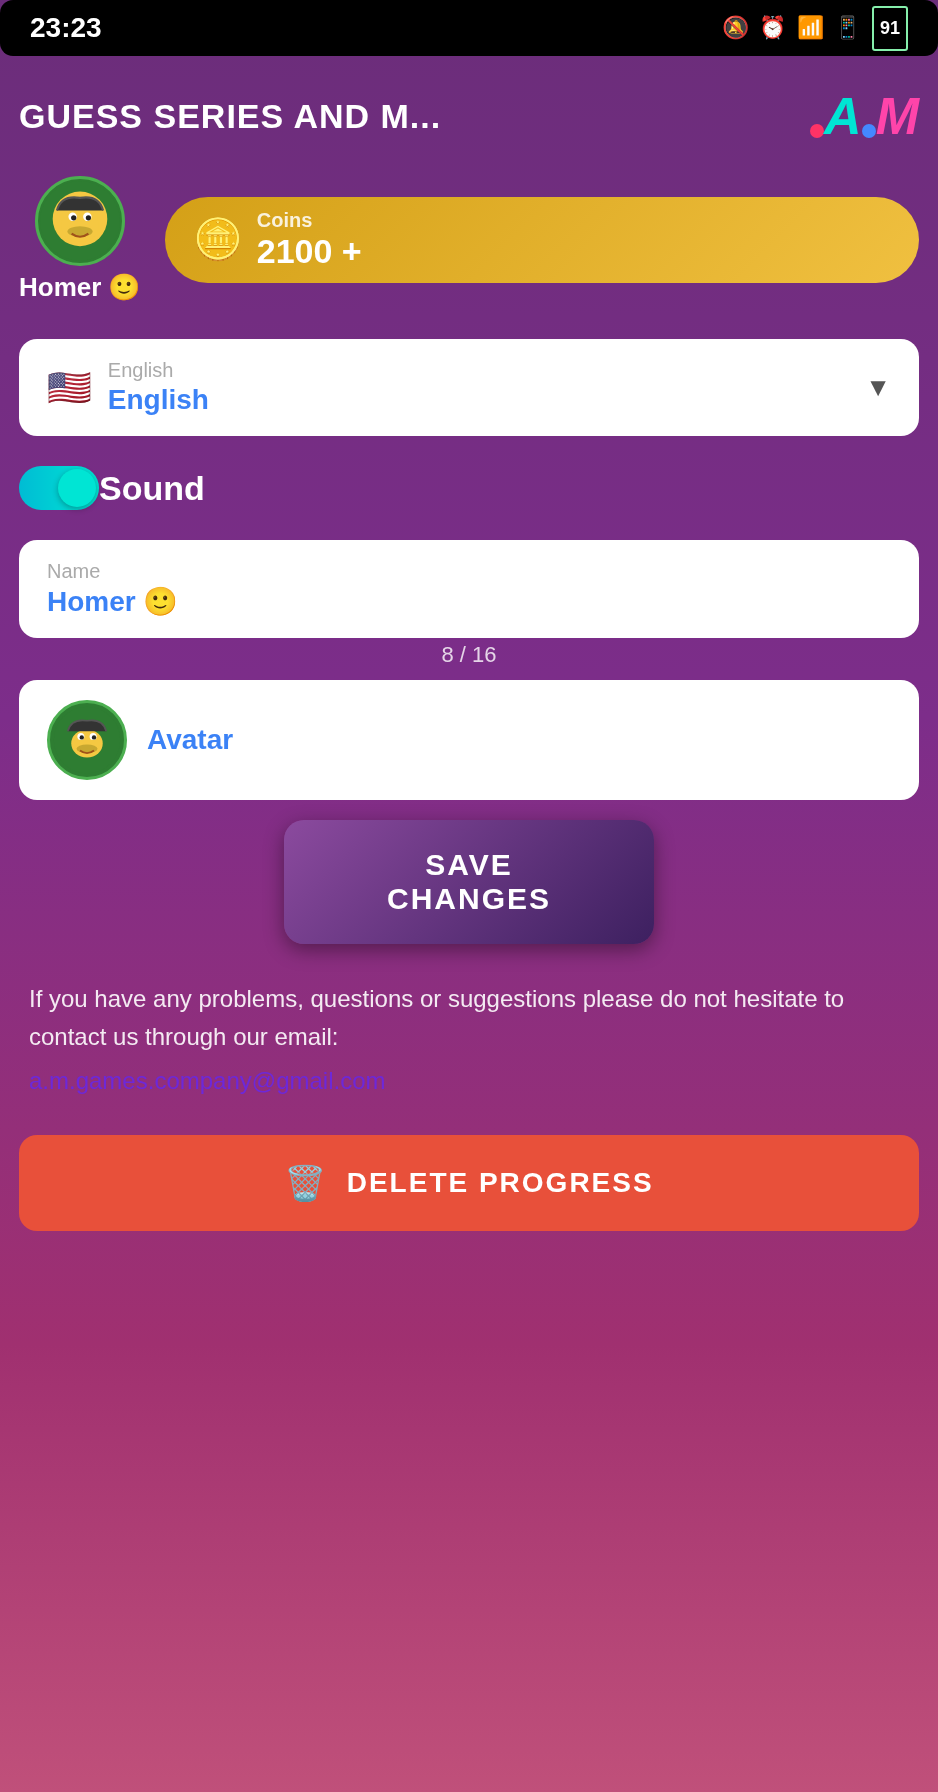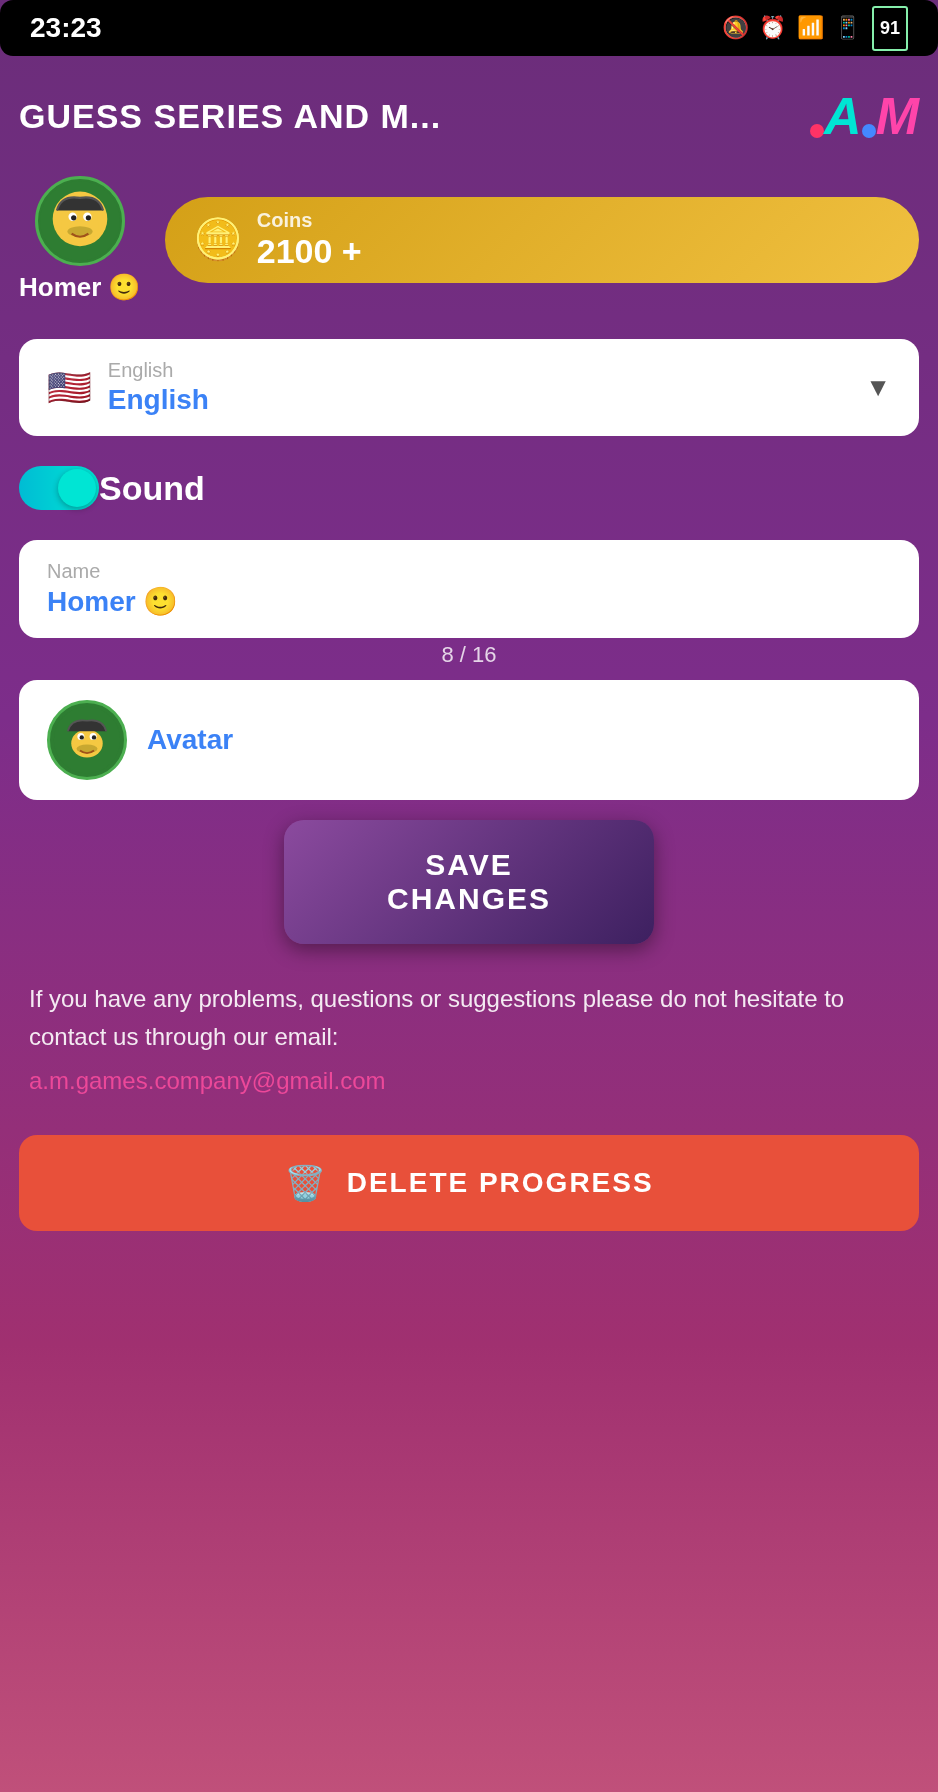--- a/index.html
+++ b/index.html
@@ -281,21 +281,21 @@
       margin-bottom: 40px;
     }
     .contact-text {
       font-size: 24px;
       color: rgba(255,255,255,0.9);
       line-height: 1.6;
       margin-bottom: 10px;
     }
     .contact-email {
       font-size: 24px;
-      color: #ec4899;
+      color: #6d28d9;
       text-decoration: none;
     }
 
     
     .delete-button {
       background: #e8503a;
       border: none;
       border-radius: 18px;
       padding: 28px 40px;
       width: calc(100% - 0px);

